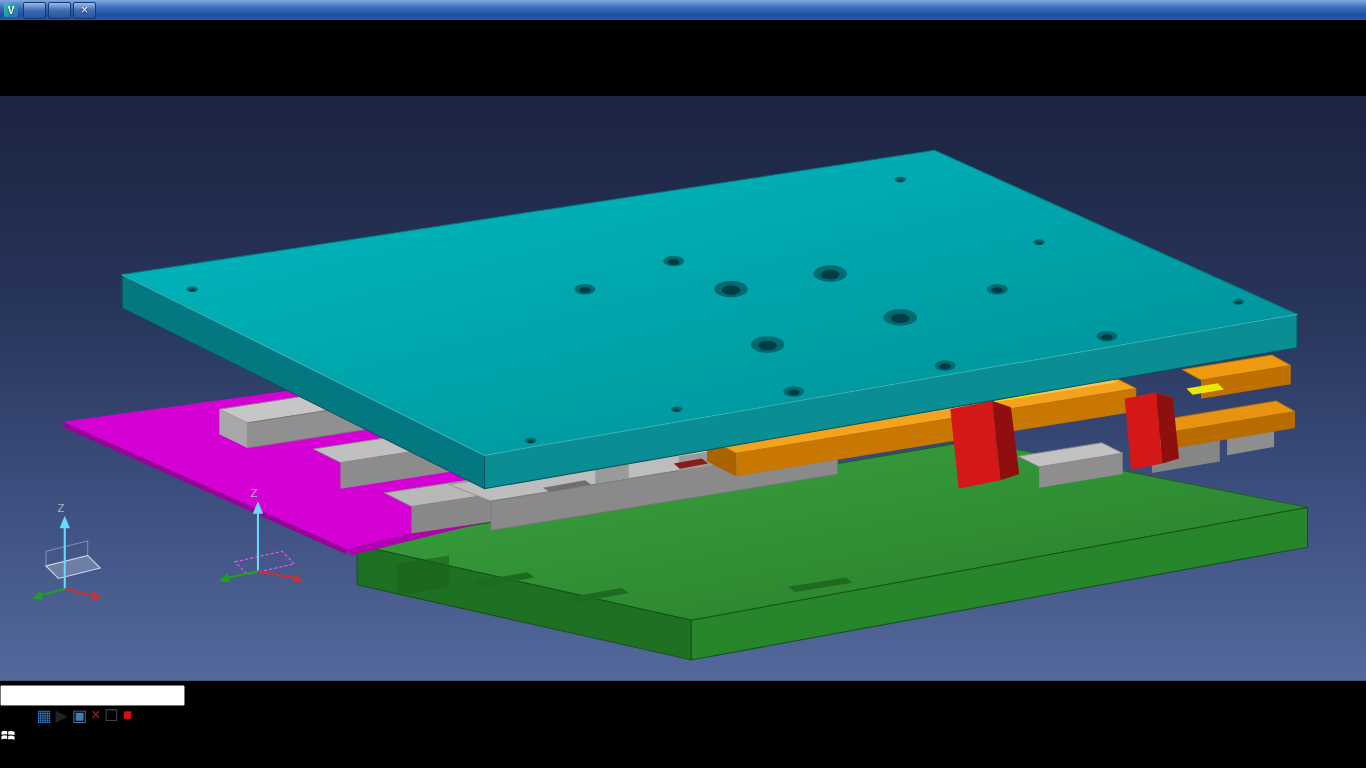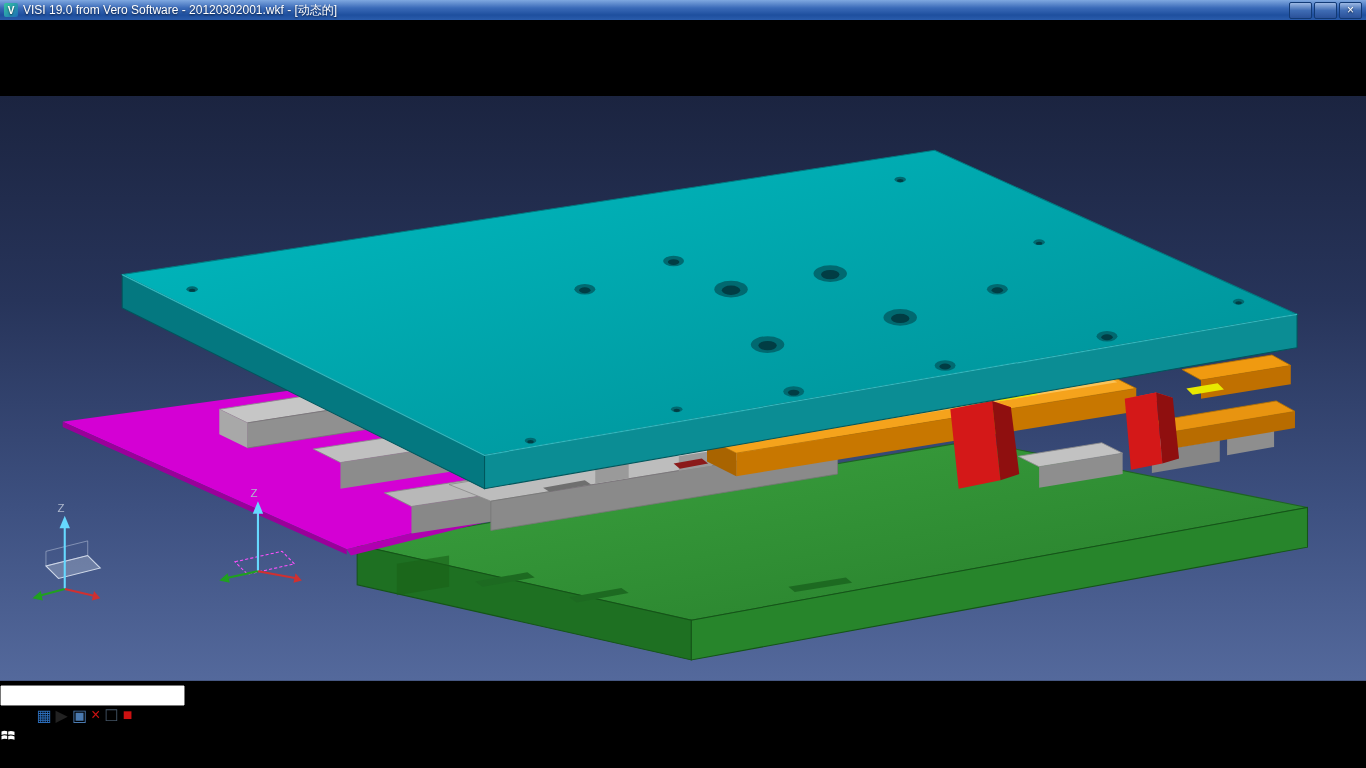--- a/index.html
+++ b/index.html
@@ -85,21 +85,20 @@
   .wm-site{color:#e07820;font-weight:bold;font-size:15px;margin-top:10px;}
   .wm-domain{color:#999;font-size:6px;letter-spacing:.3px;}
 </style>
 </head>
 <body>
 
 <div class="screen">
 
   <div class="titlebar">
     <span class="app-ico">V</span>
-    <span class="titletext">VISI 19.0  from Vero Software - 20120302001.wkf - [动态的]</span>
     <span class="winbtns">
       <span class="wbtn">
           <span class="minbar"></span>
         </span>
       <span class="wbtn">
           <span class="maxbox"></span>
         </span>
       <span class="wbtn close">
           <span class="closex">×</span>
         </span>

